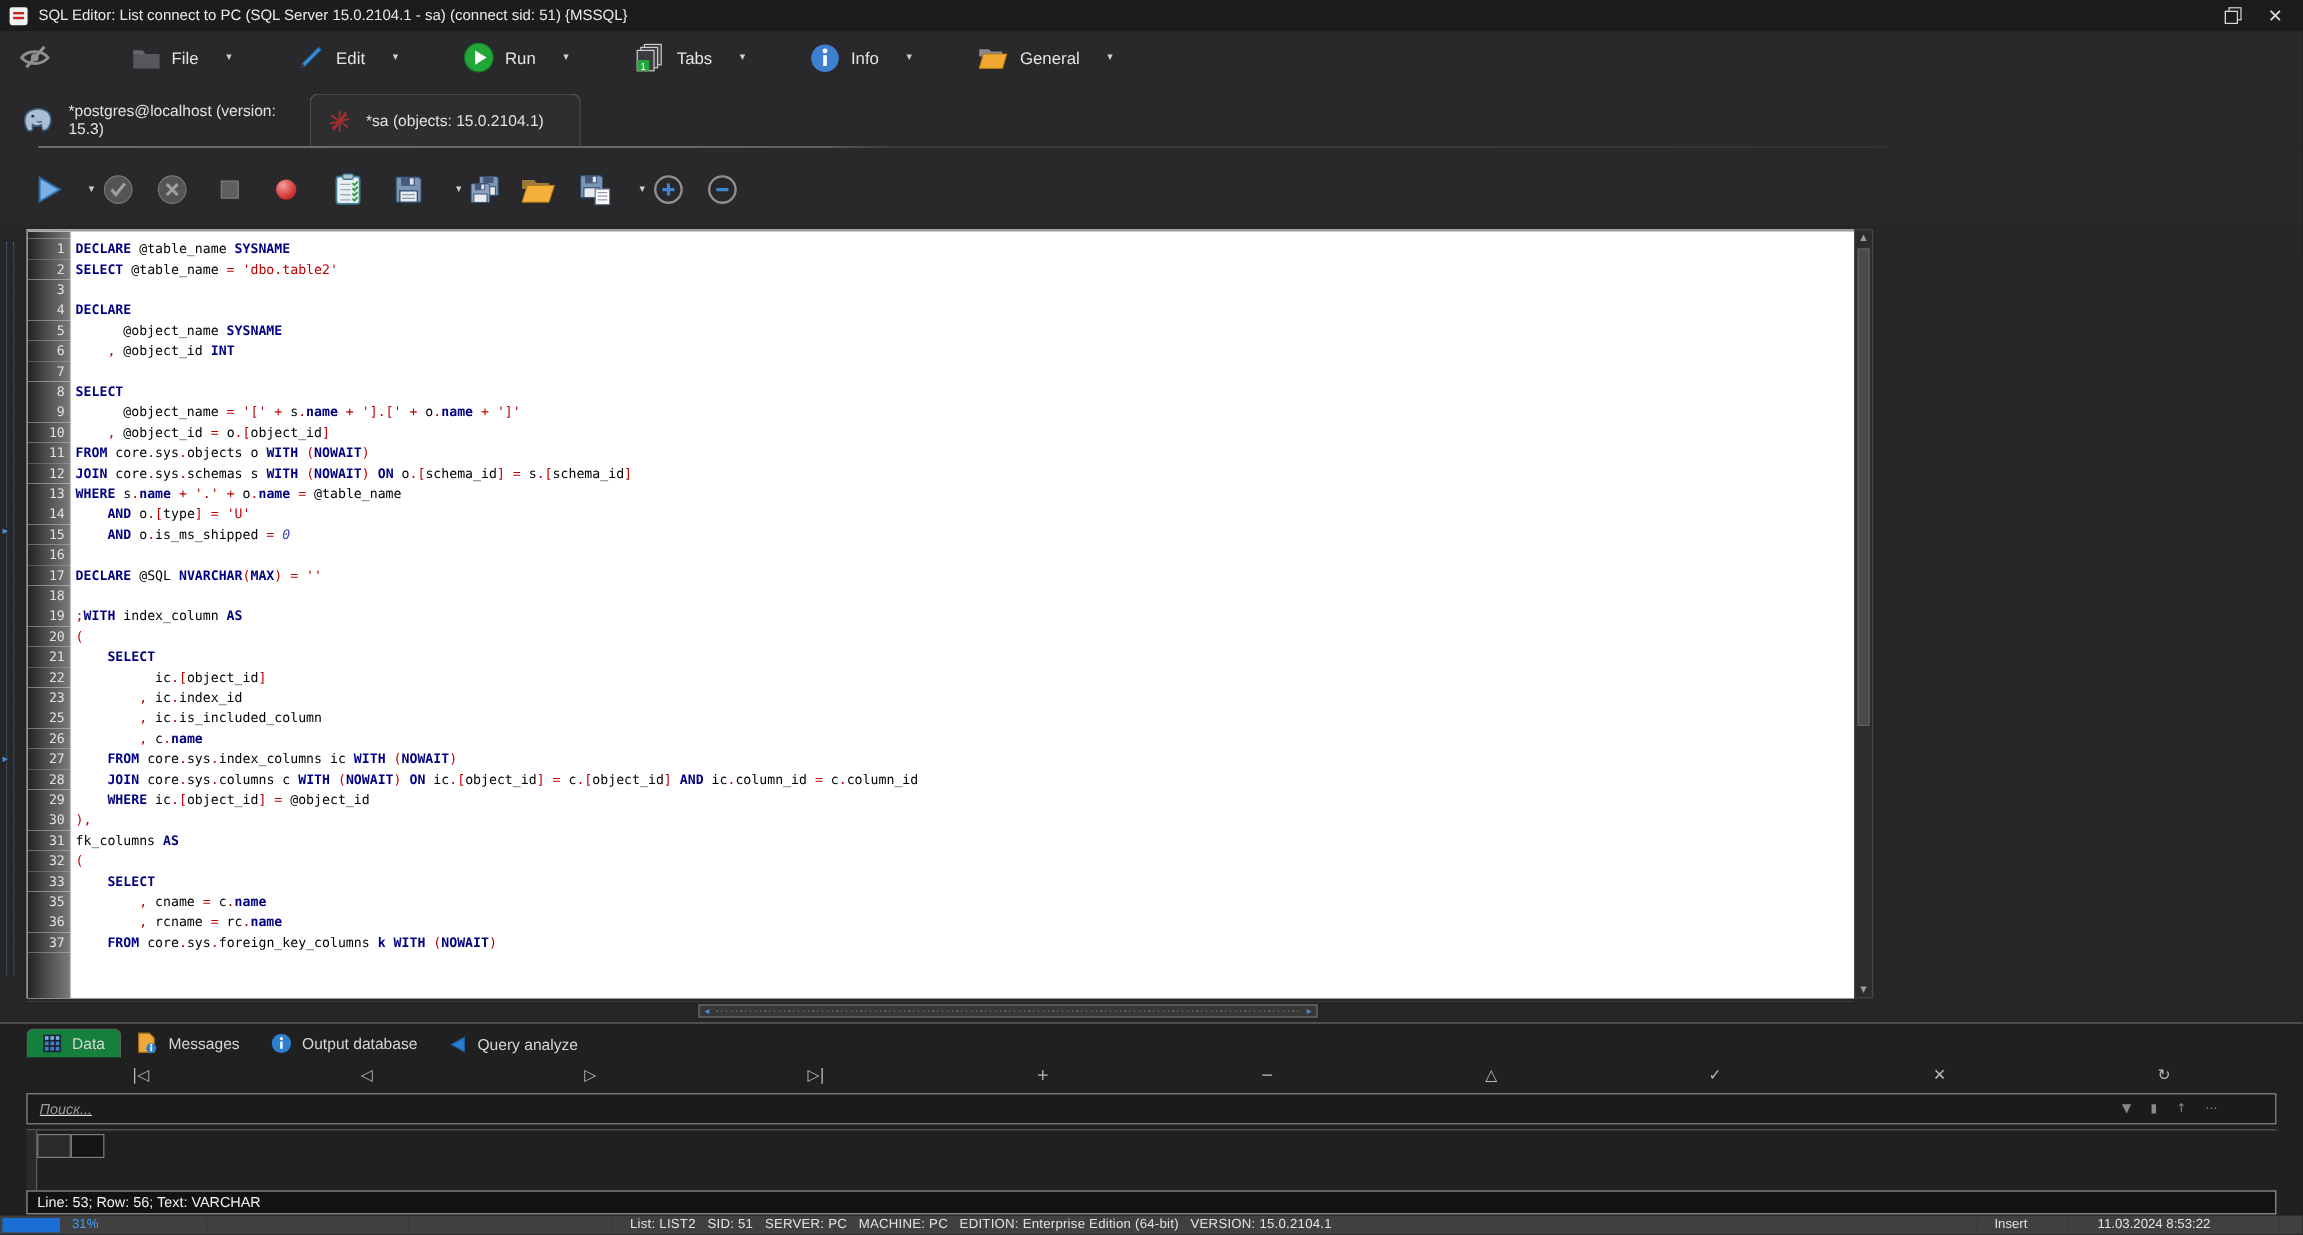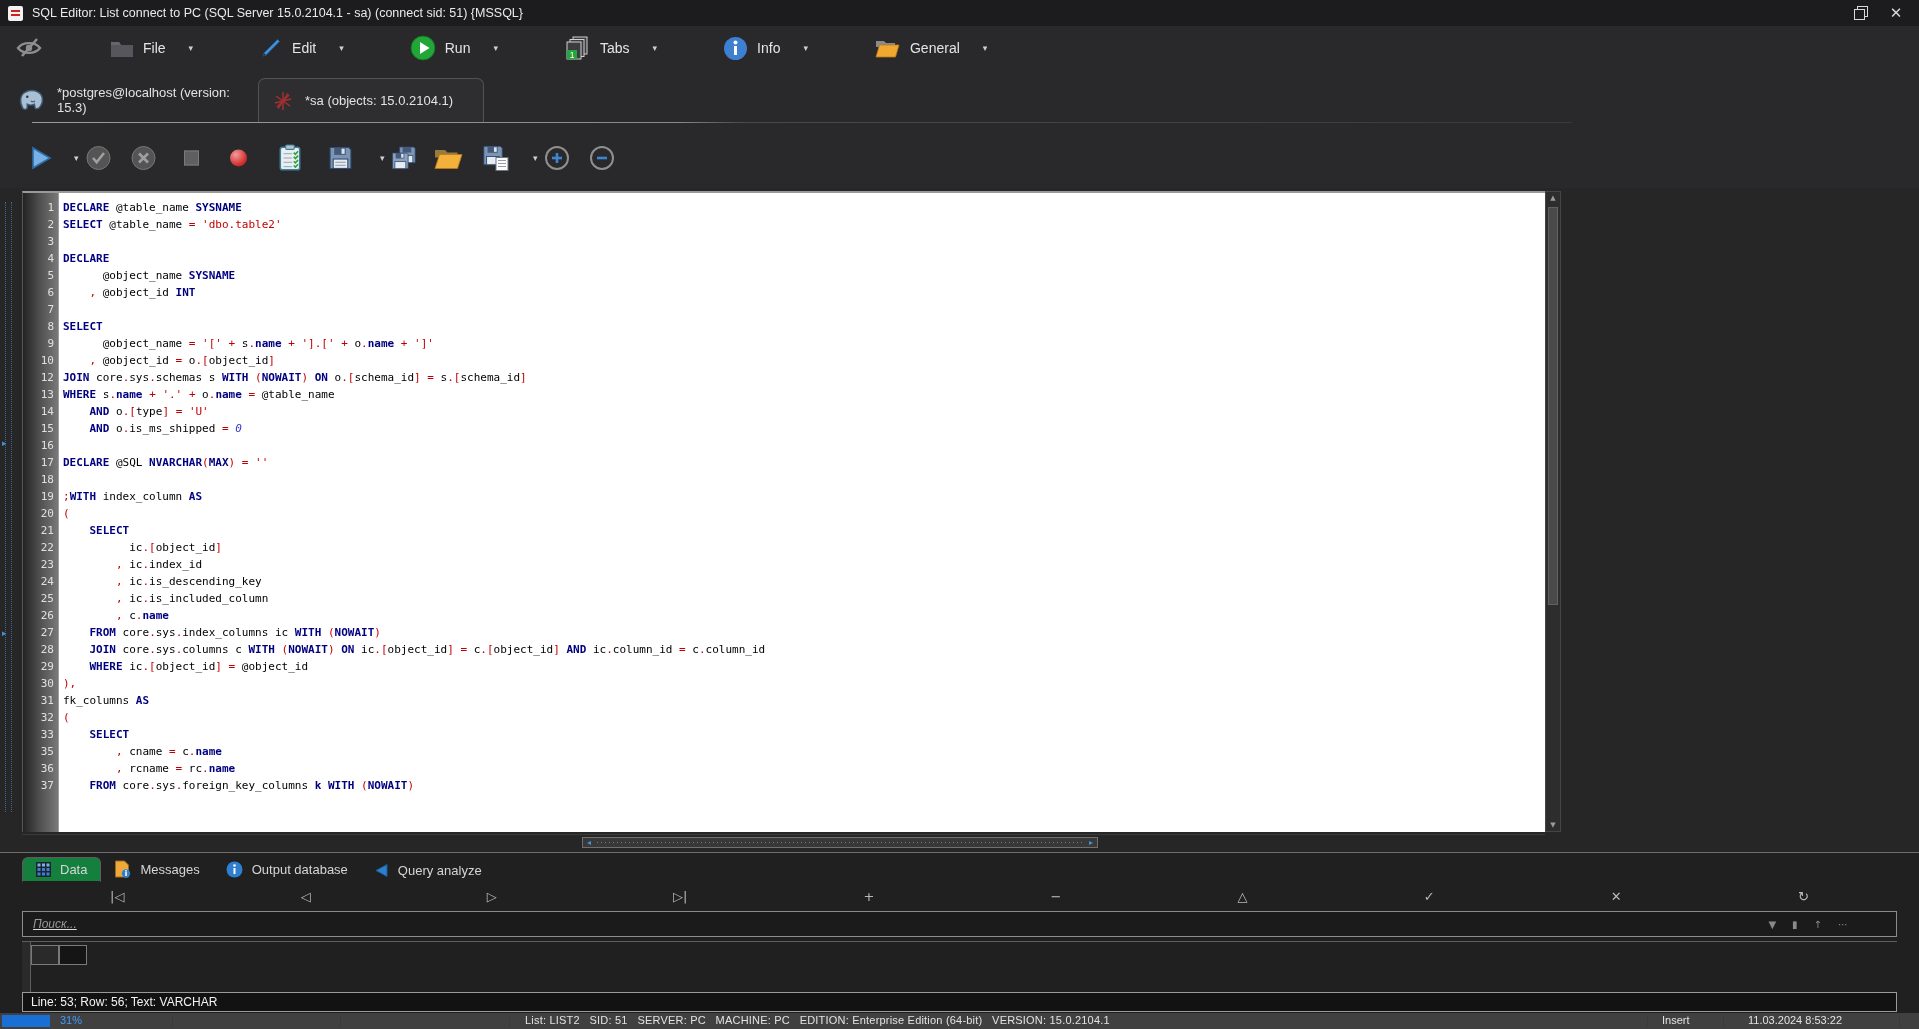--- a/index.html
+++ b/index.html
@@ -15,21 +15,21 @@
   .win-btn{position:absolute;top:0;height:26px;width:34px;display:flex;align-items:center;
            justify-content:center;color:#d8d8d8;font-family:"DejaVu Sans",sans-serif;font-size:13px;}
   .win-restore{right:44px;}
   .win-close{right:6px;font-size:15px;}
   .restore-glyph{position:relative;width:9px;height:9px;border:1px solid #d8d8d8;background:#1c1c1e;margin-top:3px;margin-right:-3px;}
   .restore-glyph:before{content:"";position:absolute;left:2px;top:-4px;width:9px;height:9px;border:1px solid #d8d8d8;}
   .restore-glyph:after{content:"";position:absolute;left:-1px;top:-1px;width:9px;height:9px;background:#1c1c1e;border:1px solid #d8d8d8;}
   
   .menubar{position:absolute;top:26px;left:0;width:100%;height:44px;background:#29292b;
            display:flex;align-items:center;padding-left:14px;box-sizing:border-box;}
-  .menu-list{display:flex;margin-left:52px;gap:16px;}
+  .menu-list{display:flex;margin-left:52px;gap:4px;}
   .menu-group{display:flex;align-items:center;gap:9px;padding:4px 14px;margin-right:22px;cursor:default;}
   .menu-label{font-size:14px;color:#e4e4e4;}
   .caret{color:#cfcfcf;font-size:9px;margin-left:14px;font-family:"DejaVu Sans",sans-serif;}
   
   .tabstrip{position:absolute;top:70px;left:0;width:100%;height:52px;background:#29292b;}
   .conn-tab{position:absolute;top:8px;bottom:0;display:flex;align-items:center;gap:12px;
             padding:0 14px;font-size:13px;color:#e2e2e2;}
   .conn-tab-1{left:4px;width:240px;}
   .conn-tab-2{left:258px;width:196px;border:1px solid #525252;border-bottom:none;
               border-radius:7px 7px 0 0;background:#2e2e30;}
@@ -382,20 +382,24 @@
           </div>
           <div class="crow">
             <span class="lnum">9</span>
             <span class="ltext"><span class="tk-p">      @object_name </span><span class="tk-o">=</span><span class="tk-p"> </span><span class="tk-s">'['</span><span class="tk-p"> </span><span class="tk-o">+</span><span class="tk-p"> s</span><span class="tk-o">.</span><span class="tk-k">name</span><span class="tk-p"> </span><span class="tk-o">+</span><span class="tk-p"> </span><span class="tk-s">'].['</span><span class="tk-p"> </span><span class="tk-o">+</span><span class="tk-p"> o</span><span class="tk-o">.</span><span class="tk-k">name</span><span class="tk-p"> </span><span class="tk-o">+</span><span class="tk-p"> </span><span class="tk-s">']'</span></span>
           </div>
           <div class="crow">
             <span class="lnum">10</span>
             <span class="ltext"><span class="tk-p">    </span><span class="tk-o">,</span><span class="tk-p"> @object_id </span><span class="tk-o">=</span><span class="tk-p"> o</span><span class="tk-o">.[</span><span class="tk-p">object_id</span><span class="tk-o">]</span></span>
           </div>
           <div class="crow">
+            <span class="lnum">11</span>
+            <span class="ltext"><span class="tk-k">FROM</span><span class="tk-p"> core</span><span class="tk-o">.</span><span class="tk-p">sys</span><span class="tk-o">.</span><span class="tk-p">objects o </span><span class="tk-k">WITH</span><span class="tk-p"> </span><span class="tk-o">(</span><span class="tk-k">NOWAIT</span><span class="tk-o">)</span></span>
+          </div>
+          <div class="crow">
             <span class="lnum">12</span>
             <span class="ltext"><span class="tk-k">JOIN</span><span class="tk-p"> core</span><span class="tk-o">.</span><span class="tk-p">sys</span><span class="tk-o">.</span><span class="tk-p">schemas s </span><span class="tk-k">WITH</span><span class="tk-p"> </span><span class="tk-o">(</span><span class="tk-k">NOWAIT</span><span class="tk-o">)</span><span class="tk-p"> </span><span class="tk-k">ON</span><span class="tk-p"> o</span><span class="tk-o">.[</span><span class="tk-p">schema_id</span><span class="tk-o">]</span><span class="tk-p"> </span><span class="tk-o">=</span><span class="tk-p"> s</span><span class="tk-o">.[</span><span class="tk-p">schema_id</span><span class="tk-o">]</span></span>
           </div>
           <div class="crow">
             <span class="lnum">13</span>
             <span class="ltext"><span class="tk-k">WHERE</span><span class="tk-p"> s</span><span class="tk-o">.</span><span class="tk-k">name</span><span class="tk-p"> </span><span class="tk-o">+</span><span class="tk-p"> </span><span class="tk-s">'.'</span><span class="tk-p"> </span><span class="tk-o">+</span><span class="tk-p"> o</span><span class="tk-o">.</span><span class="tk-k">name</span><span class="tk-p"> </span><span class="tk-o">=</span><span class="tk-p"> @table_name</span></span>
           </div>
           <div class="crow">
             <span class="lnum">14</span>
             <span class="ltext"><span class="tk-p">    </span><span class="tk-k">AND</span><span class="tk-p"> o</span><span class="tk-o">.[</span><span class="tk-p">type</span><span class="tk-o">]</span><span class="tk-p"> </span><span class="tk-o">=</span><span class="tk-p"> </span><span class="tk-s">'U'</span></span>
@@ -428,24 +432,20 @@
             <span class="lnum">21</span>
             <span class="ltext"><span class="tk-p">    </span><span class="tk-k">SELECT</span></span>
           </div>
           <div class="crow">
             <span class="lnum">22</span>
             <span class="ltext"><span class="tk-p">          ic</span><span class="tk-o">.[</span><span class="tk-p">object_id</span><span class="tk-o">]</span></span>
           </div>
           <div class="crow">
             <span class="lnum">23</span>
             <span class="ltext"><span class="tk-p">        </span><span class="tk-o">,</span><span class="tk-p"> ic</span><span class="tk-o">.</span><span class="tk-p">index_id</span></span>
-          </div>
-          <div class="crow">
-            <span class="lnum">24</span>
-            <span class="ltext"><span class="tk-p">        </span><span class="tk-o">,</span><span class="tk-p"> ic</span><span class="tk-o">.</span><span class="tk-p">is_descending_key</span></span>
           </div>
           <div class="crow">
             <span class="lnum">25</span>
             <span class="ltext"><span class="tk-p">        </span><span class="tk-o">,</span><span class="tk-p"> ic</span><span class="tk-o">.</span><span class="tk-p">is_included_column</span></span>
           </div>
           <div class="crow">
             <span class="lnum">26</span>
             <span class="ltext"><span class="tk-p">        </span><span class="tk-o">,</span><span class="tk-p"> c</span><span class="tk-o">.</span><span class="tk-k">name</span></span>
           </div>
           <div class="crow">

